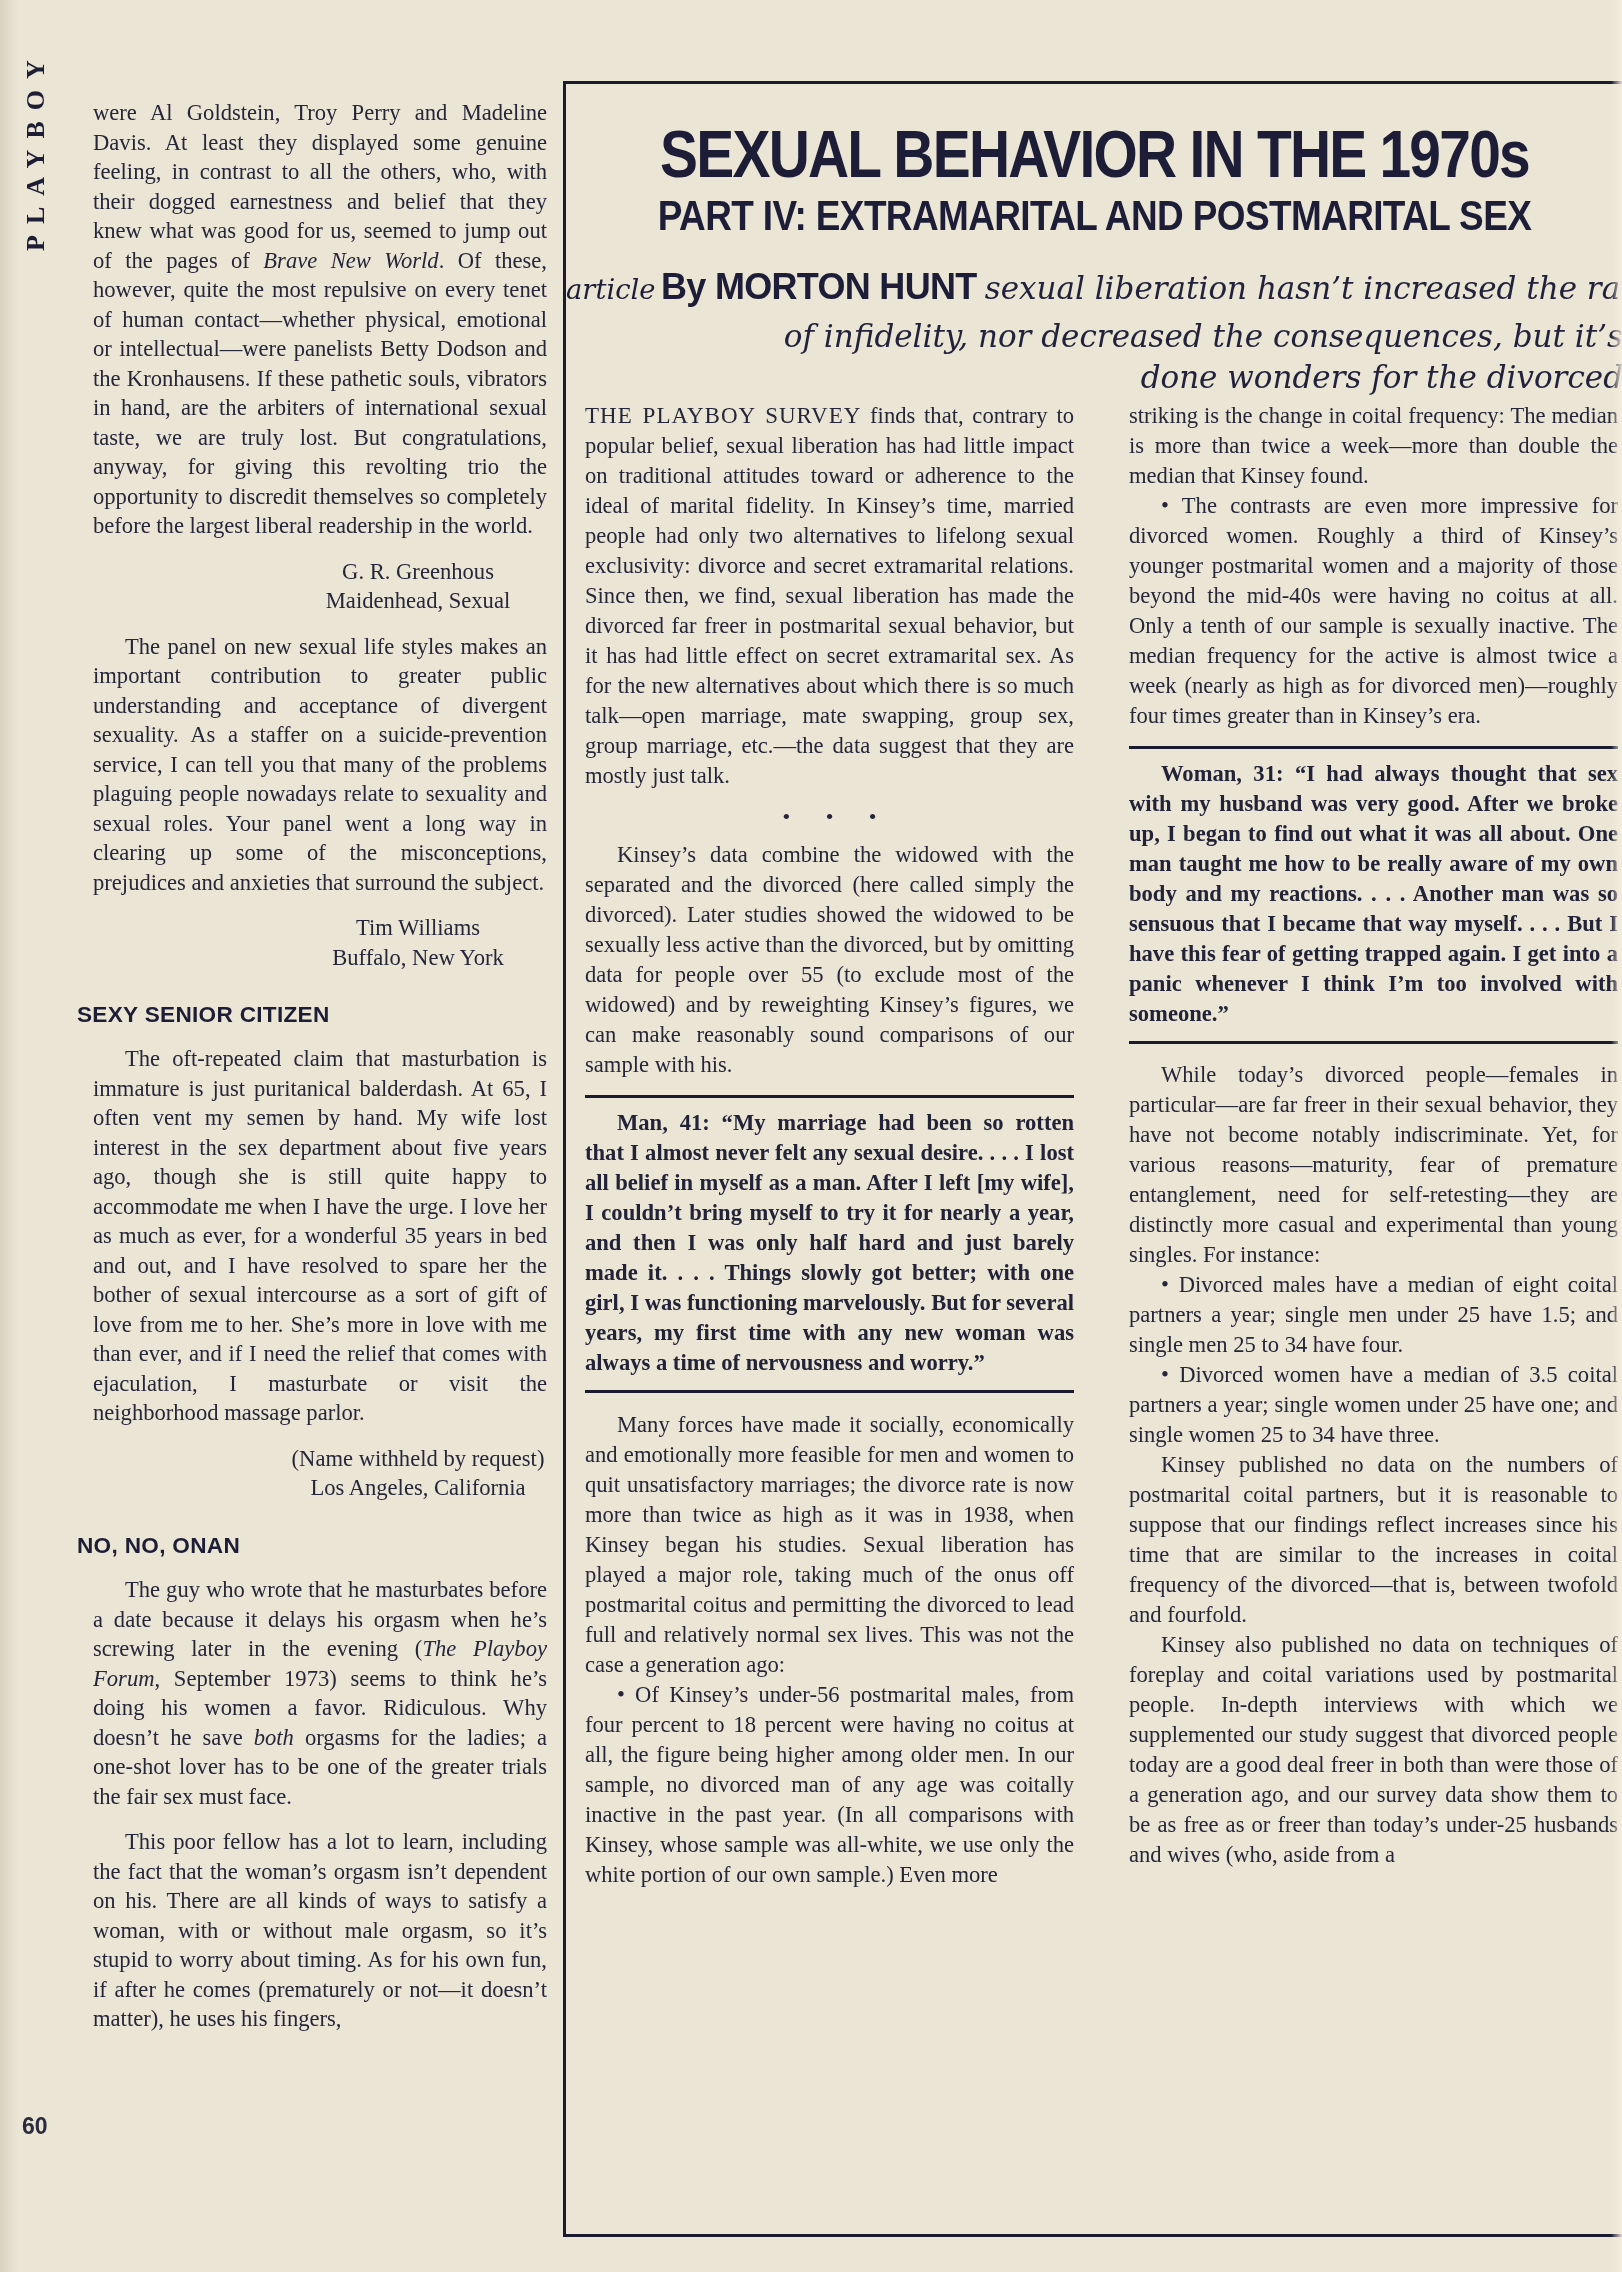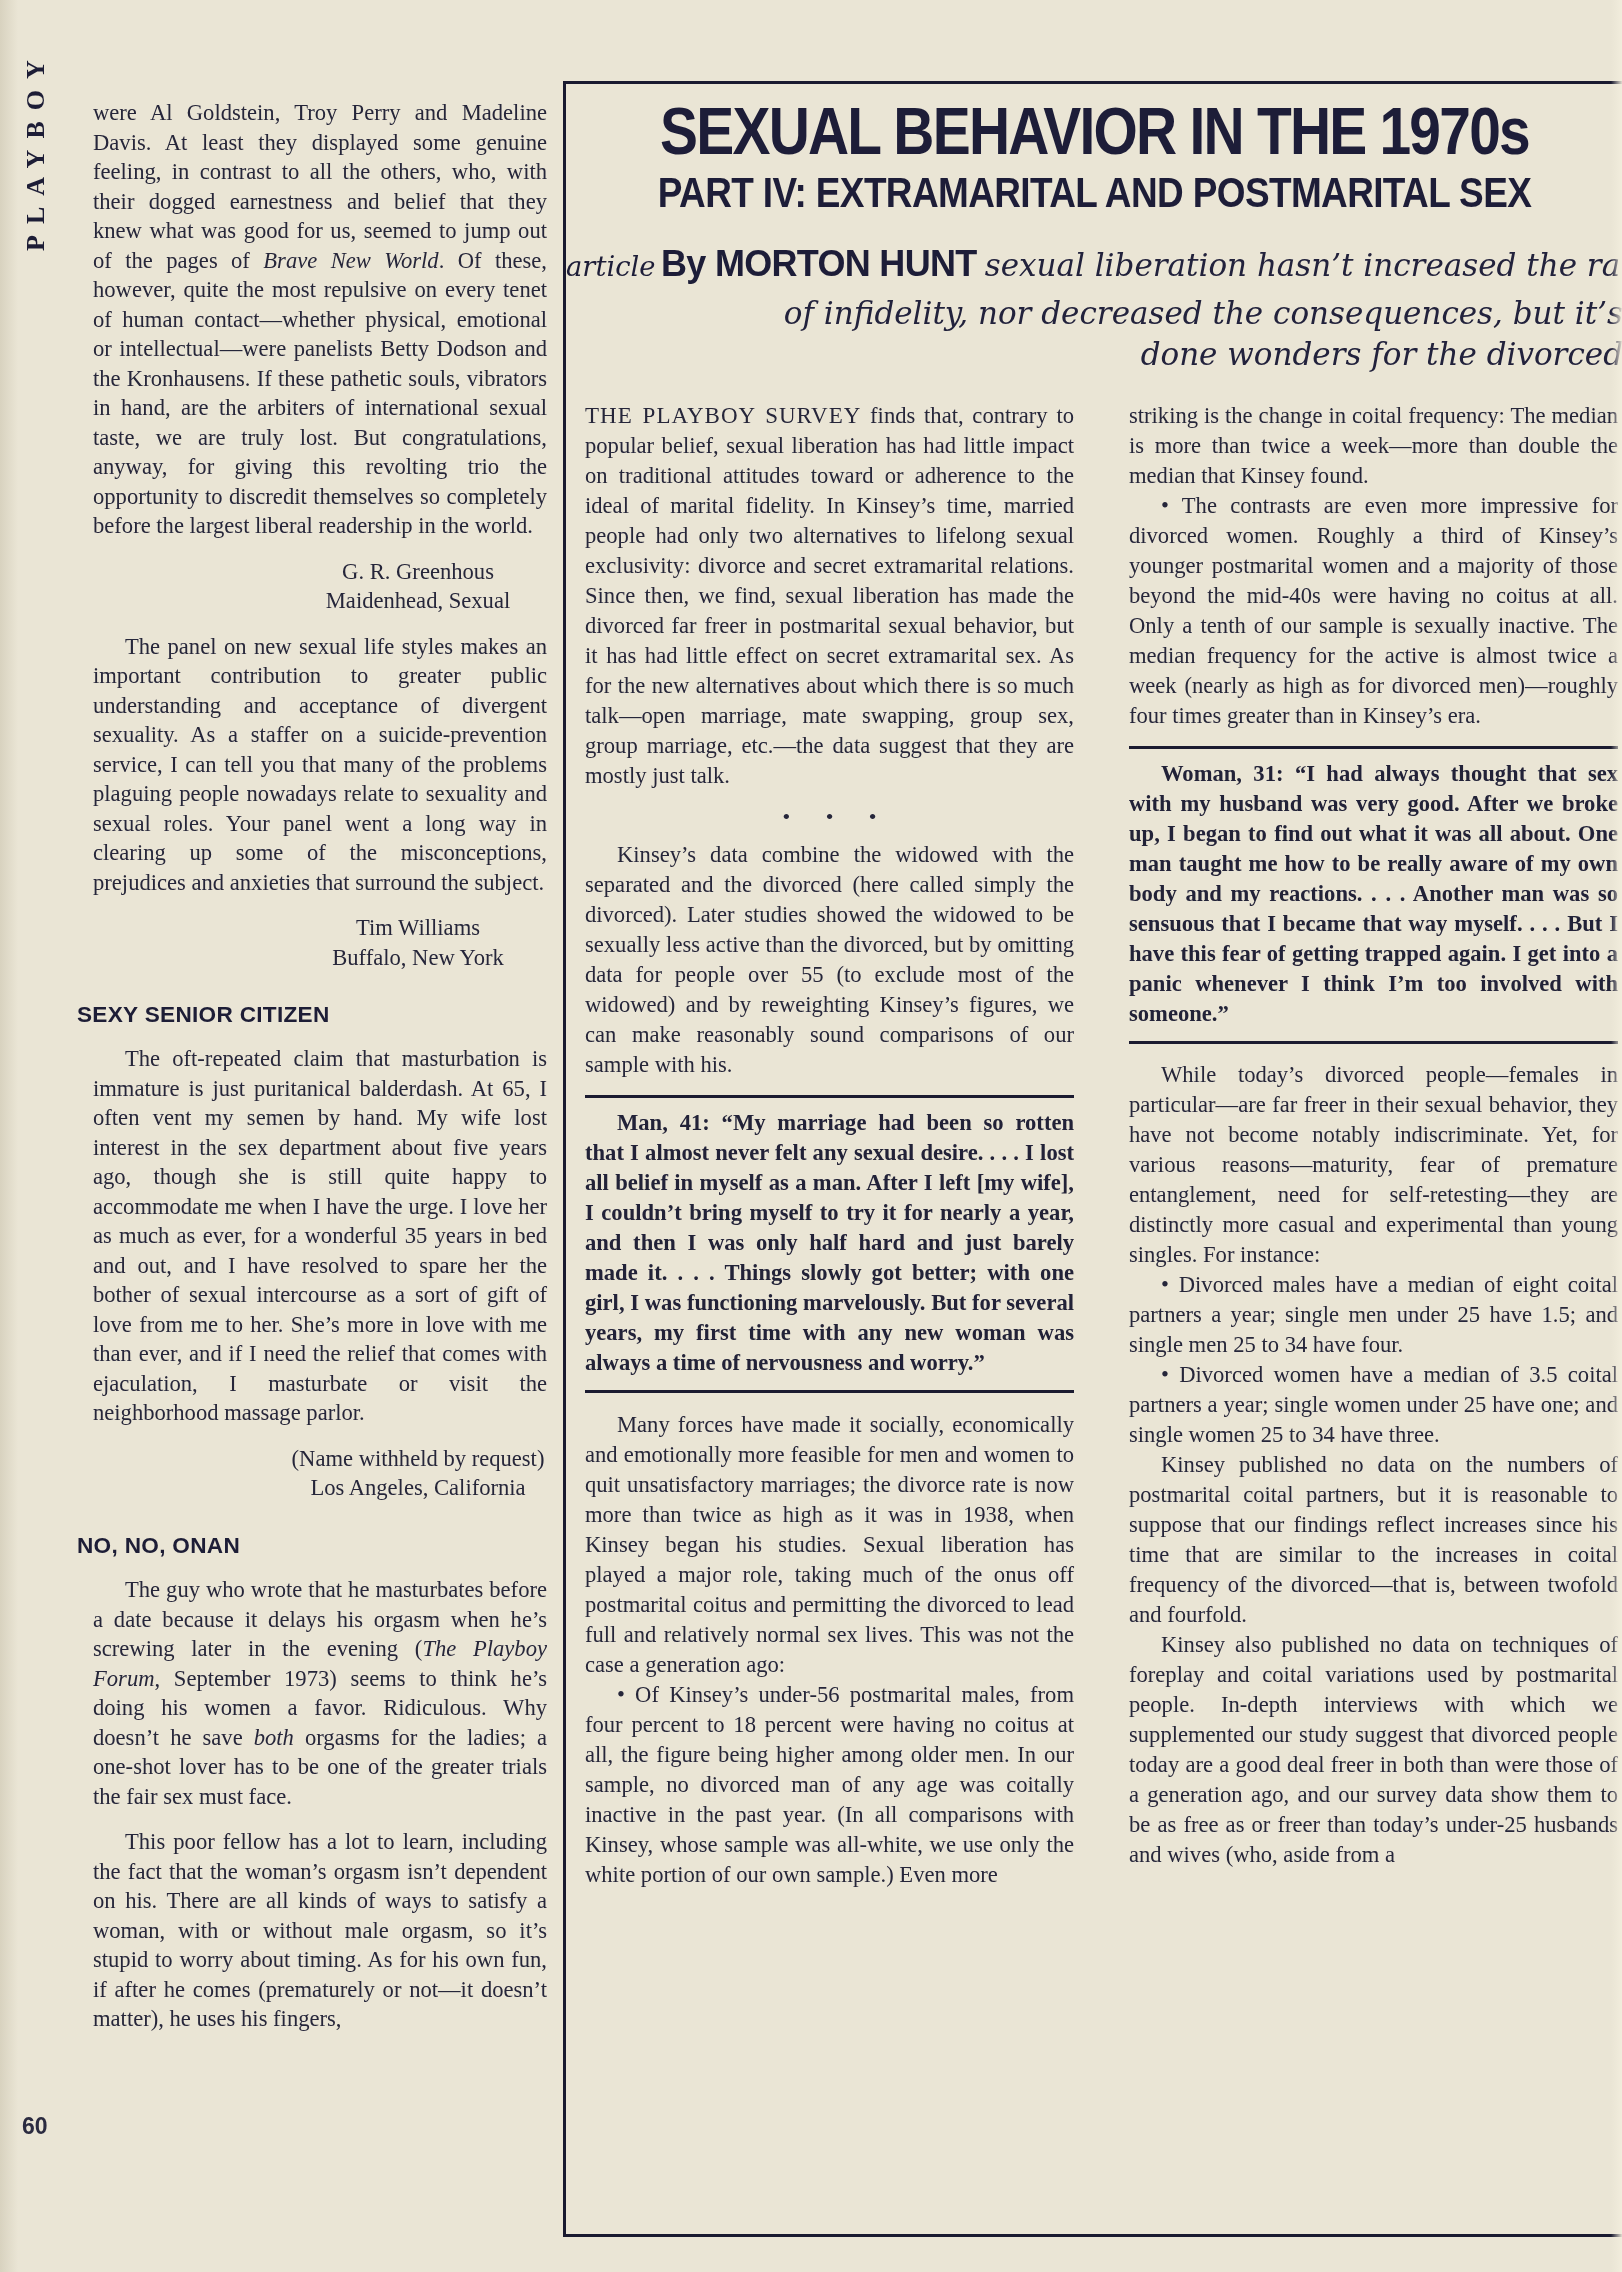--- a/index.html
+++ b/index.html
@@ -51,21 +51,21 @@
     margin-top:29px; margin-bottom:2.7px; text-align:left; line-height:27.4px;
   }
   .it { font-style:italic; }
 
   
   .article-box {
     position:absolute; left:563px; top:81px; right:0; bottom:36px;
     border-top:3.4px solid #1a1a30; border-left:3.4px solid #1a1a30;
     border-bottom:3.4px solid #1a1a30;
   }
-  .art-header { text-align:center; padding-top:11px; color:#1d1d38; }
+  .art-header { text-align:center; padding-top:34px; color:#1d1d38; }
   .art-title {
     font-family:"Liberation Sans", sans-serif; font-weight:bold;
     font-size:67px; letter-spacing:-2.1px; line-height:71px;
     transform:scaleX(0.85); transform-origin:50% 0;
     white-space:nowrap;
   }
   .art-subtitle {
     font-family:"Liberation Sans", sans-serif; font-weight:bold;
     font-size:42px; letter-spacing:-0.7px; line-height:48px; margin-top:2.7px;
     transform:scaleX(0.88); transform-origin:50% 0;

